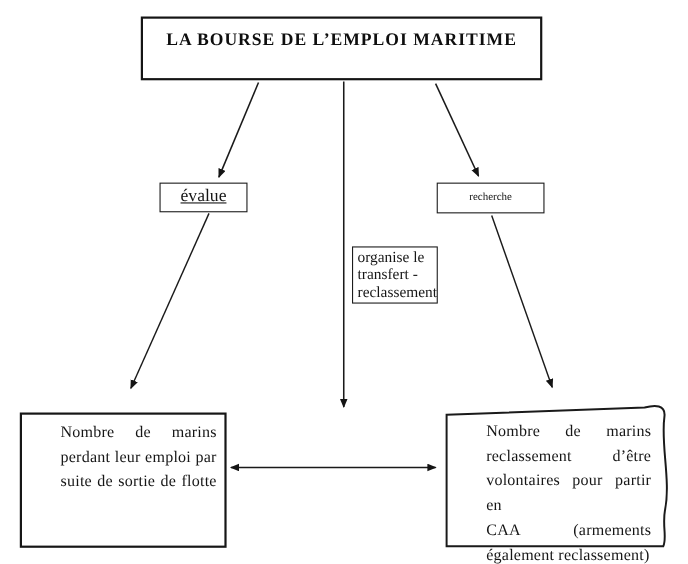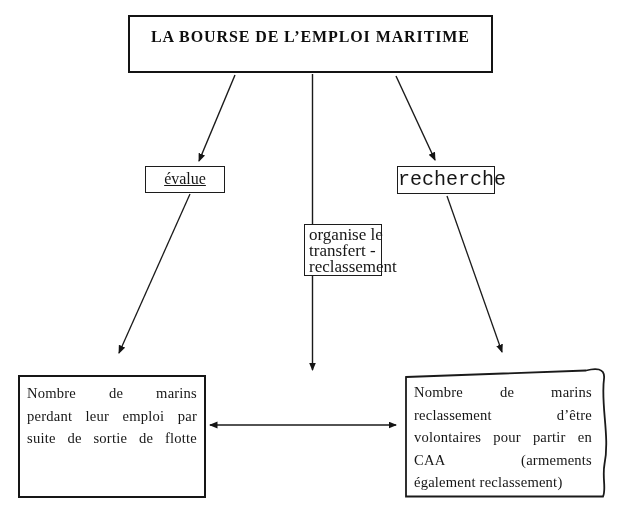--- a/index.html
+++ b/index.html
@@ -54,52 +54,52 @@
     font-size: 16px;
     line-height: 24px;
     text-decoration: underline;
   }
   .node-recherche {
     left: 397px;
     top: 166px;
     width: 98px;
     height: 28px;
     text-align: center;
-    font-size: 20px;
+    font-size: 10px;
     line-height: 25px;
-    font-family: Liberation Mono, monospace;
   }
   .node-organise {
-    left: 304px;
+    left: 320px;
     top: 224px;
     width: 78px;
     height: 52px;
     border-width: 1.5px;
     padding: 2px 3px 0 4px;
-    font-size: 17px;
+    font-size: 14px;
   }
   .node-organise .oline {
     line-height: 16px;
     white-space: nowrap;
   }
   .node-bottom-left {
     left: 18px;
     top: 375px;
     width: 188px;
     height: 123px;
     border-width: 2px;
     border-color: #161616;
     padding: 5px 7px 0 7px;
   }
   .bottom-text .jline {
     font-size: 14.6px;
     line-height: 22.6px;
     text-align: justify;
     text-align-last: justify;
     letter-spacing: 0.2px;
+    margin-left: 28px;
   }
   .bottom-text .jline.last {
     text-align-last: left;
   }
   .node-bottom-right-text {
     position: absolute;
     left: 414px;
     top: 381px;
     width: 178px;
     height: 116px;

